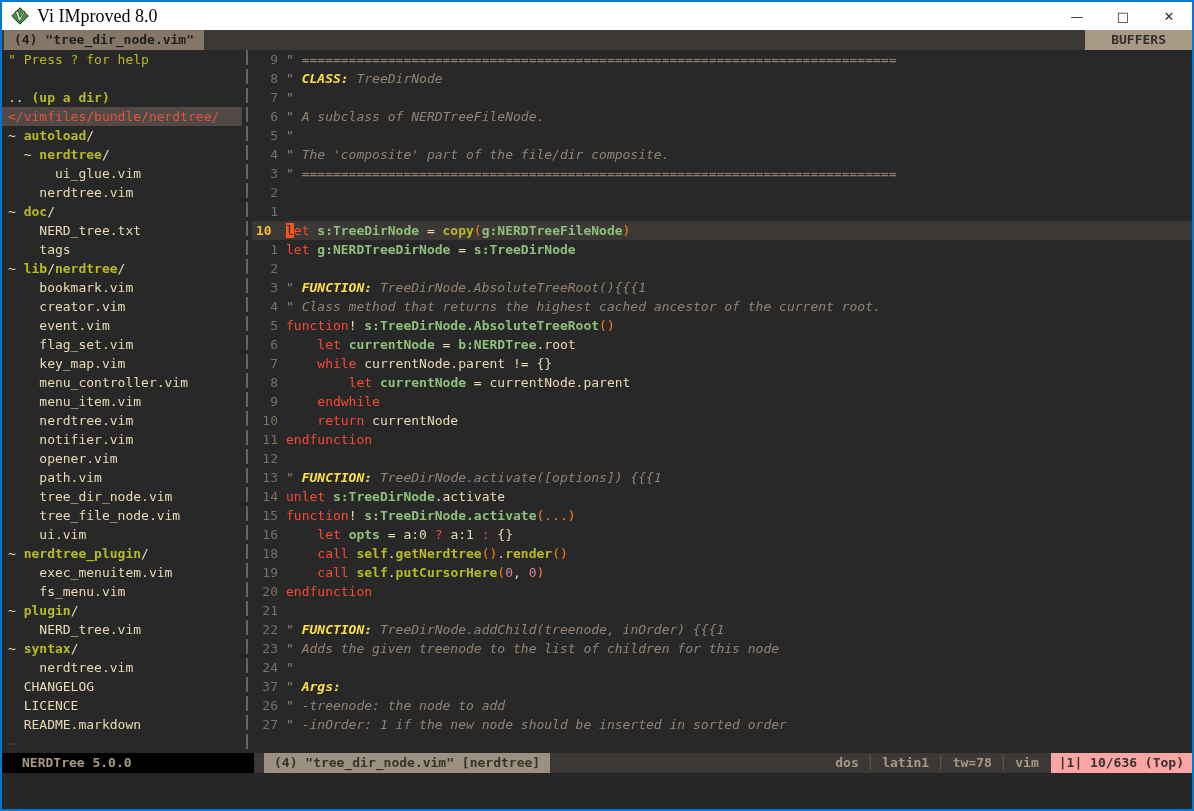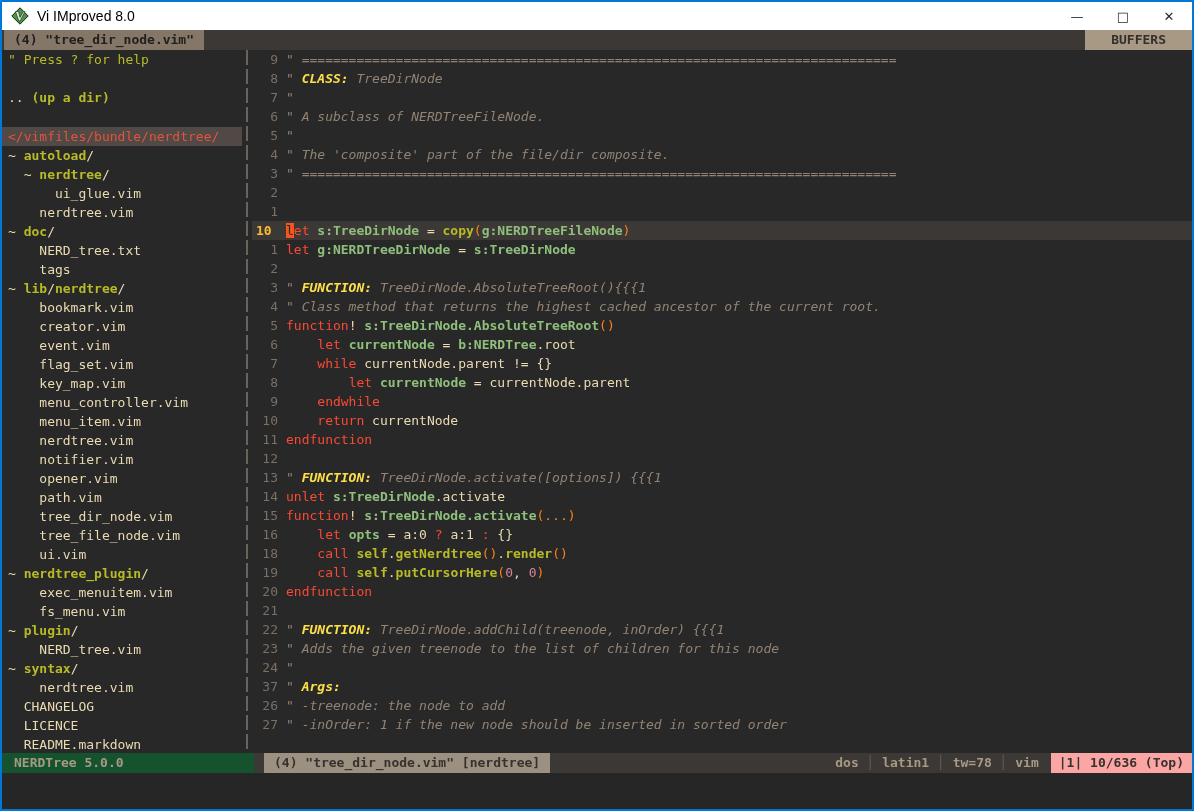--- a/index.html
+++ b/index.html
@@ -8,33 +8,33 @@
     width:1194px; height:811px;
     border:2px solid #0078d7;
     display:flex; flex-direction:column;
     background:#282828;
     font-family:"DejaVu Sans Mono", monospace;
     font-size:13px; line-height:19px;
   }
   
   .titlebar { height:28px; background:#ffffff; display:flex; align-items:center; flex:none; }
   .titlebar .app-icon { width:20px; height:18px; margin-left:8px; display:flex; align-items:center; justify-content:center; }
-  .titlebar .title-text { font-family:Liberation Sans, sans-serif; font-size:14px; color:#000; margin-left:7px; flex:1; white-space:nowrap; }
+  .titlebar .title-text { font-family:Liberation Serif, serif; font-size:18px; color:#000; margin-left:7px; flex:1; white-space:nowrap; }
   .win-btn { width:46px; height:28px; display:flex; align-items:center; justify-content:center;
              font-family:"DejaVu Sans", sans-serif; font-size:13px; color:#2b2b2b; }
   
   .tabline { height:20px; background:#3c3836; display:flex; flex:none; align-items:stretch; }
   .tab { background:#847768; color:#22201d; font-weight:bold; padding:0 10px; margin-left:2px; white-space:pre; }
   .tabline-fill { flex:1; }
   .buffers-label { background:#a89984; color:#33302b; font-weight:bold; padding:0 26px; }
   
   .main { height:703px; flex:none; display:flex; overflow:hidden; }
   .tree { width:240px; flex:none; overflow:hidden; }
   .trow { height:19px; padding-left:6px; white-space:pre; }
-  .trow.hl { background:#504945;margin-top:20px; }
+  .trow.hl { background:#504945; }
   .winsep { width:10px; flex:none; position:relative; }
   .winsep::before { content:""; position:absolute; left:4px; top:0; bottom:0; width:2px;
     background:repeating-linear-gradient(to bottom, #6a635b 0 15px, rgba(0,0,0,0) 15px 19px); }
   .editor { flex:1; overflow:hidden; }
   .erow { display:flex; height:19px; }
   .gutter { width:34px; flex:none; text-align:right; padding-right:8px; color:#7c6f64; white-space:pre; }
   .erow.cur { background:#3c3836; }
   .erow.cur .gutter { text-align:left; padding-left:4px; color:#fabd2f; font-weight:bold; }
   .code { white-space:pre; }
   
@@ -45,21 +45,21 @@
   .s-org  { color:#fe8019; }
   .s-pur  { color:#d3869b; }
   .s-com  { color:#928374; font-style:italic; }
   .s-comb { color:#fde047; font-style:italic; font-weight:bold; }
   .s-hlp  { color:#b8bb26; }
   .s-root { color:#e2543e; }
   .s-tild { color:#4e4741; }
   .s-cursor { background:#f4561e; color:#282828; }
   
   .statusline { height:20px; flex:none; display:flex; font-weight:bold; }
-  .sl-nerd { width:252px; flex:none; background:#14532d; color:#a89984; padding-left:12px; white-space:pre; }
+  .sl-nerd { width:252px; flex:none; background:#000000; color:#a89984; padding-left:20px; white-space:pre; }
   .sl-right { flex:1; background:#3c3836; display:flex; }
   .sl-file { background:#9c9080; color:#36322d; padding:0 10px; margin-left:10px; white-space:pre; }
   .sl-spacer { flex:1; }
   .sl-flags { color:#a89984; padding-right:12px; white-space:pre; }
   .sl-sep { color:#665c54; }
   .sl-pos { background:#fca5a5; color:#36322d; padding:0 8px; white-space:pre; }
   
   .cmdline { flex:1; background:#262626; }
 </style>
 </head>

